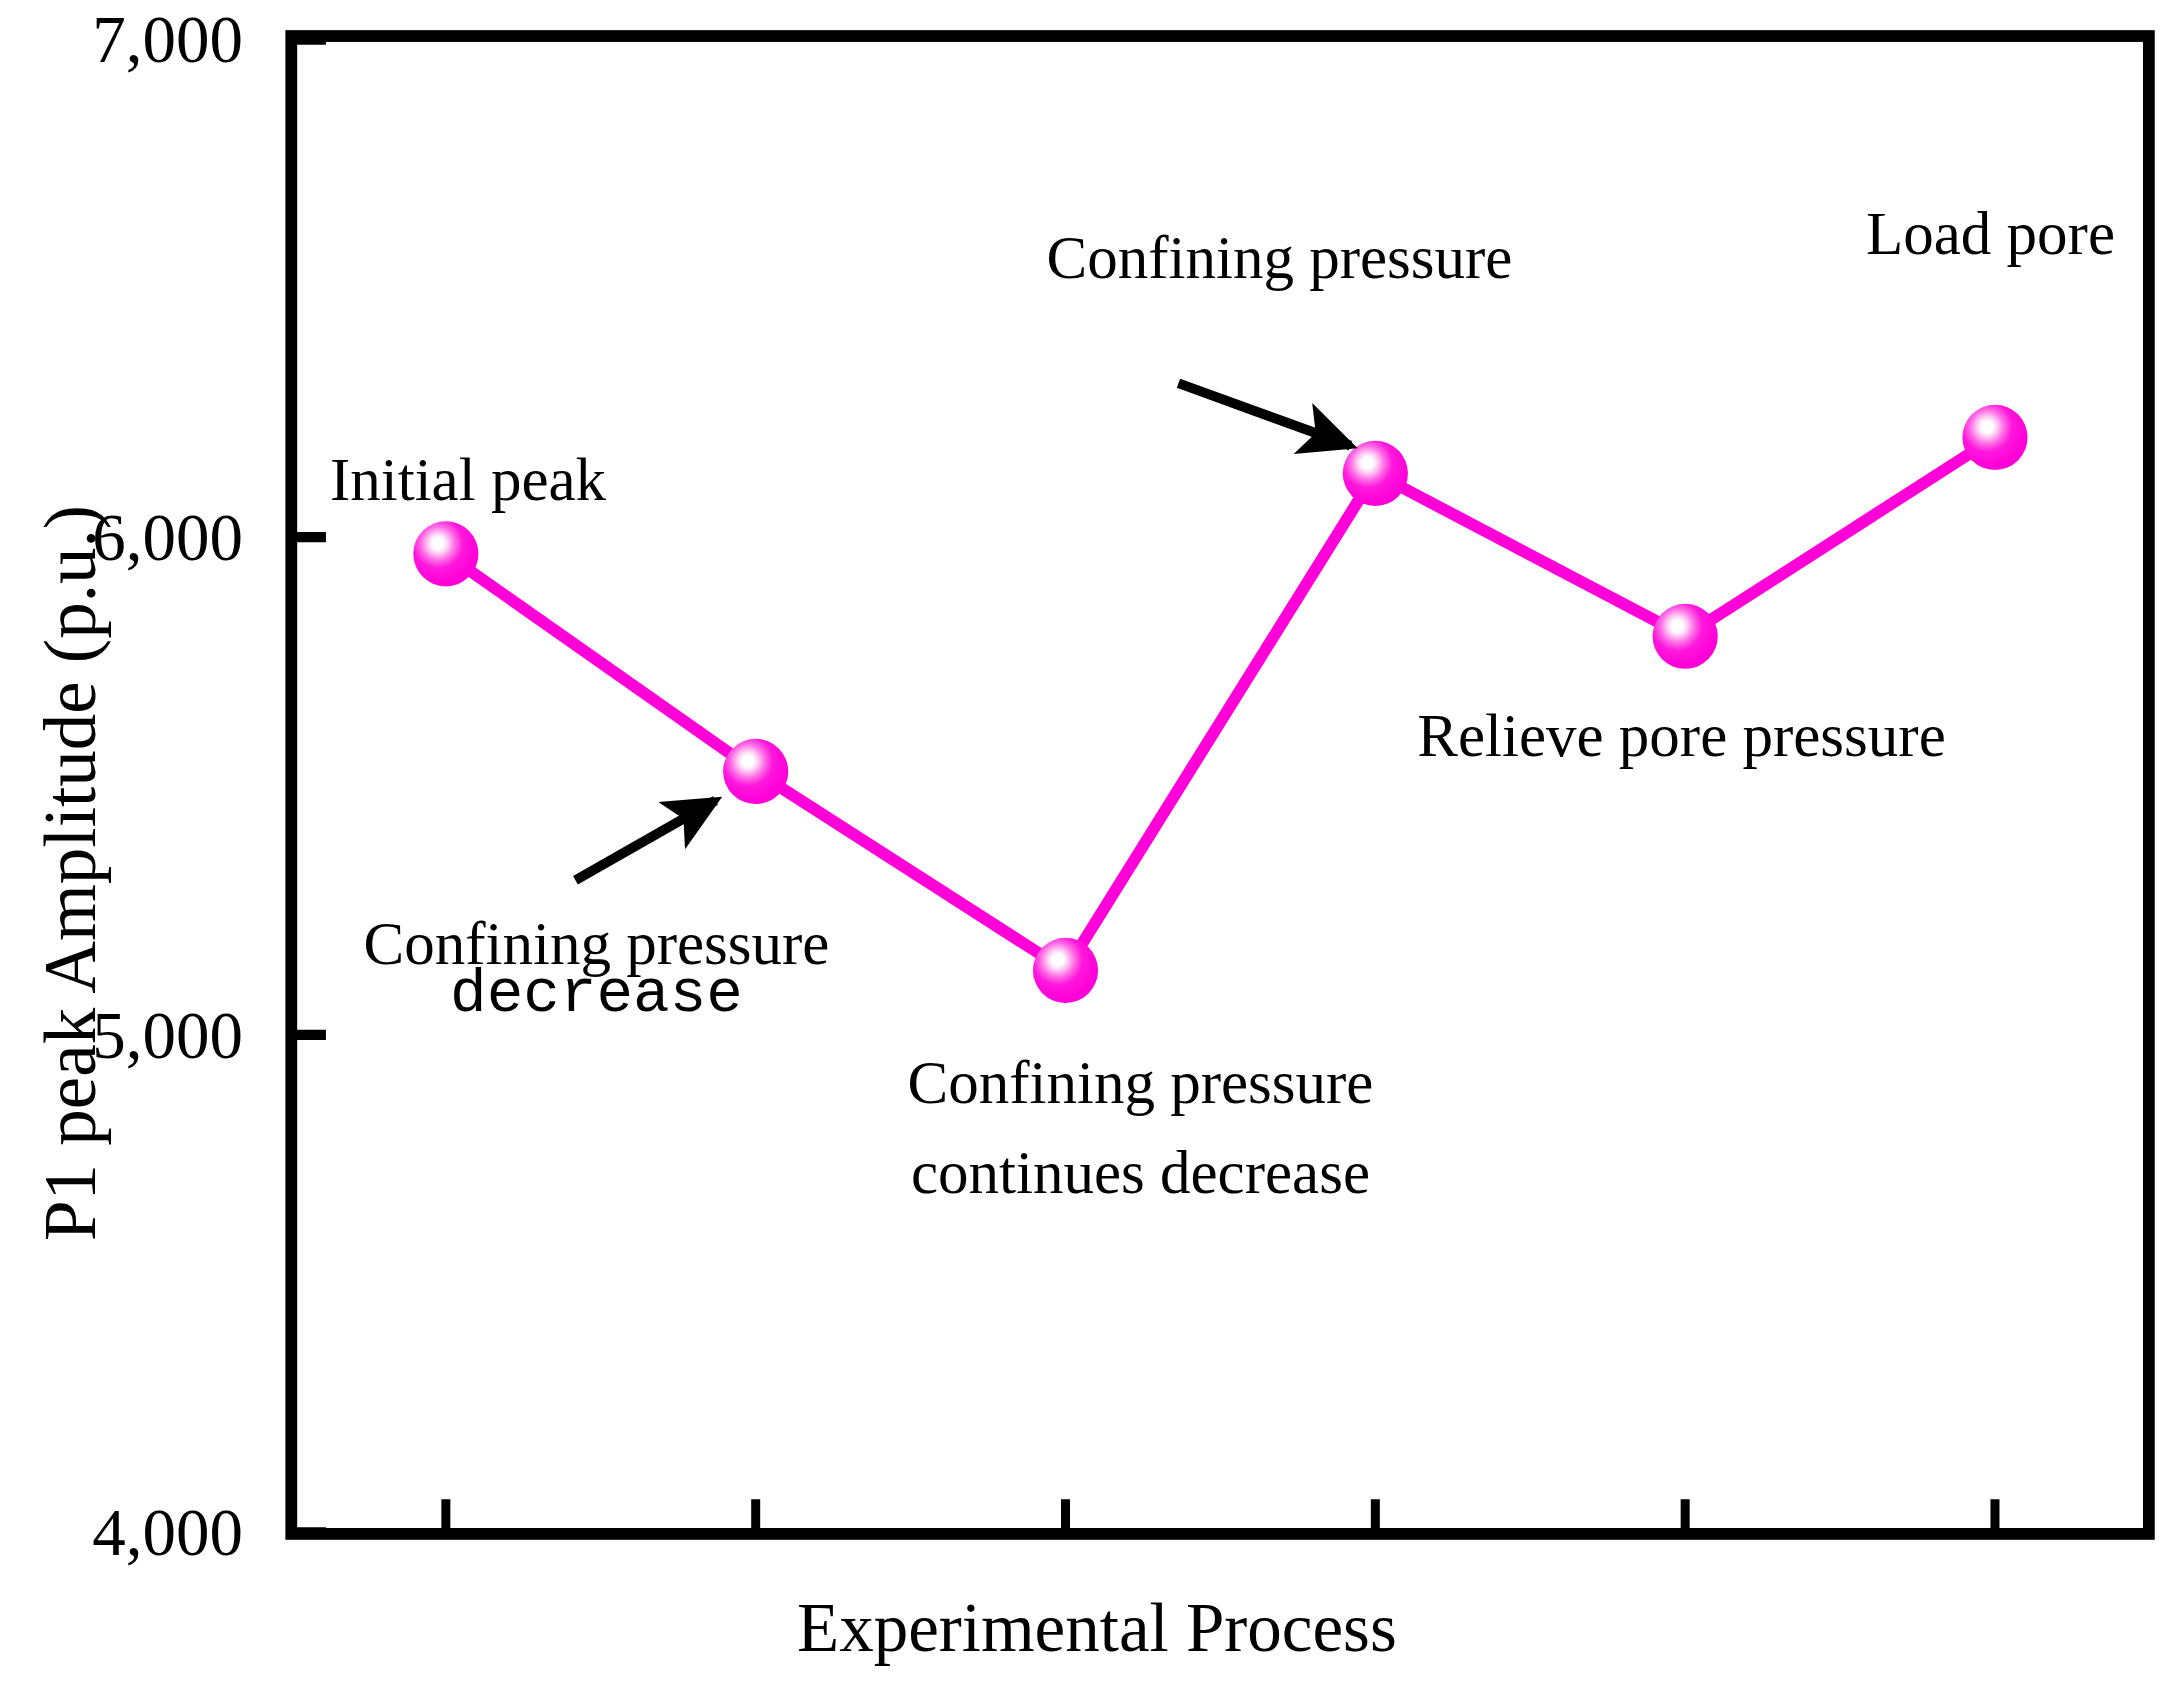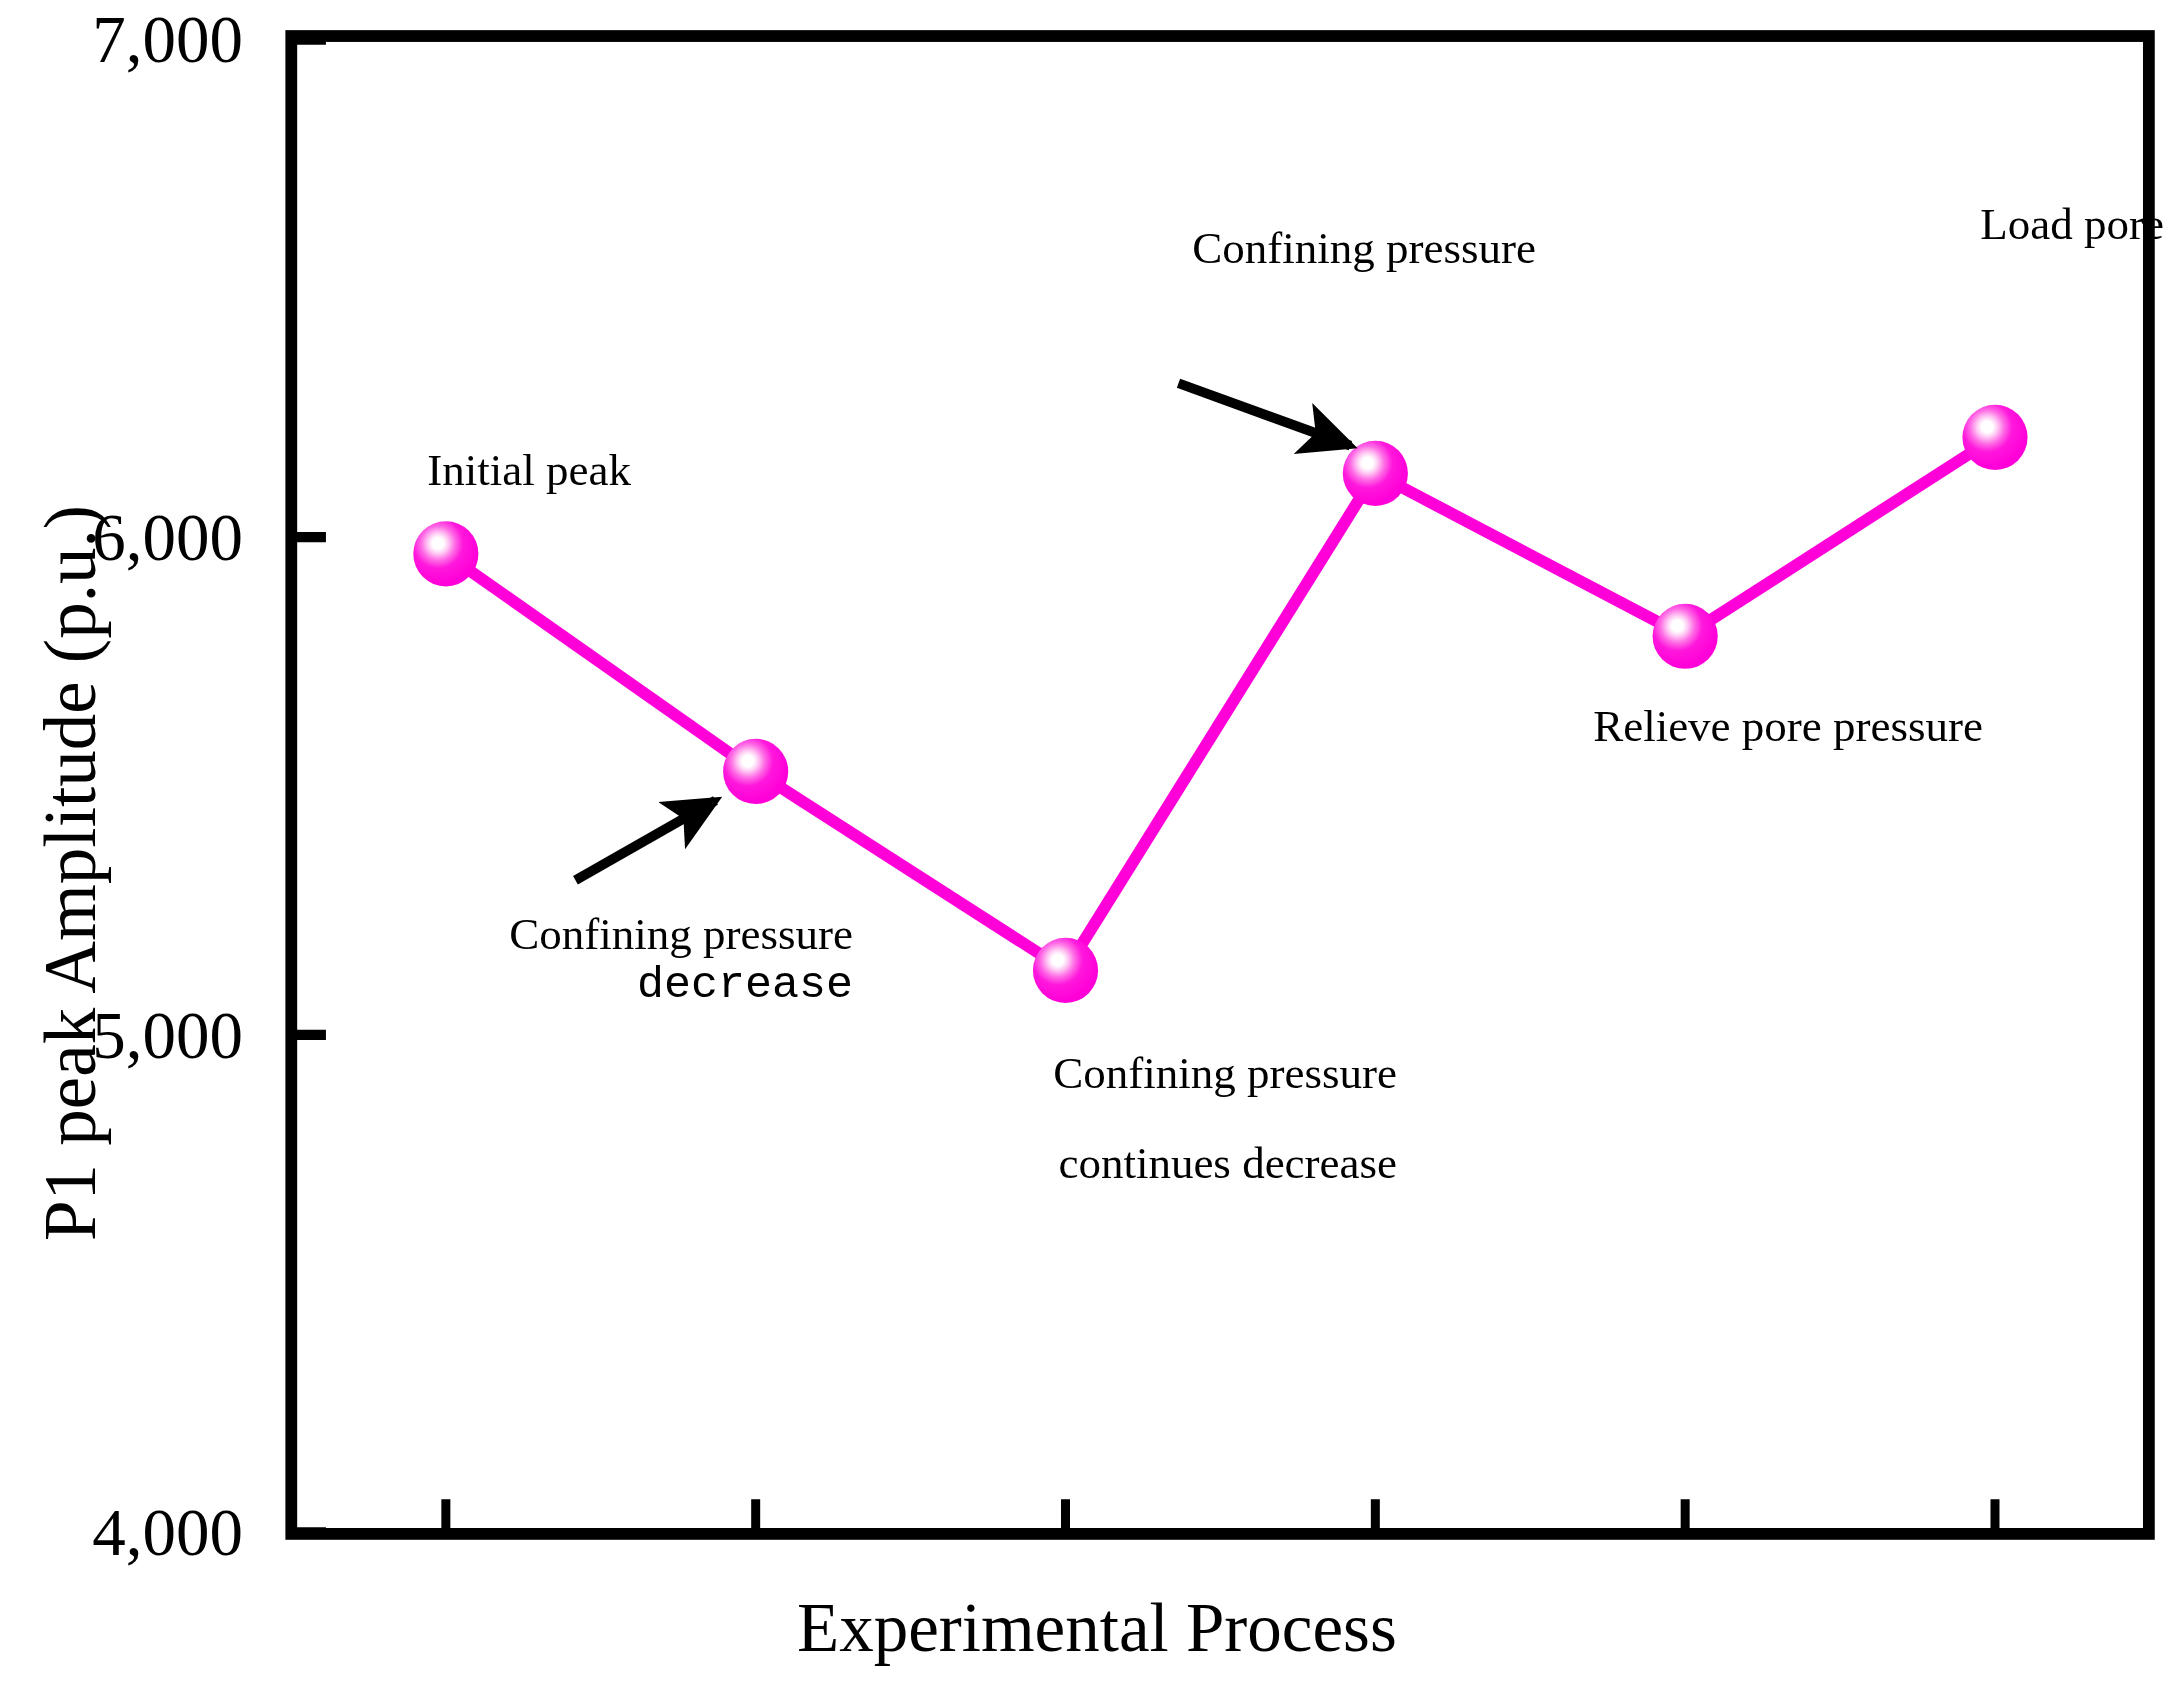--- a/index.html
+++ b/index.html
@@ -42,22 +42,22 @@
     font-size: 69px;
     text-align: center;
   }
   .axis-title-y {
     font-size: 73px;
     transform-origin: 0 0;
     transform: rotate(-90deg);
     white-space: nowrap;
   }
   .annot {
-    font-size: 45px;
-    text-align: right;
+    font-size: 61px;
+    text-align: center;
   }
 </style>
 </head>
 <body>
 
 <div id="figure">
 
   <svg class="chart" viewBox="0 0 3149 2444">
     <defs>
       <radialGradient id="markerGloss" cx="38%" cy="34%" r="62%">

